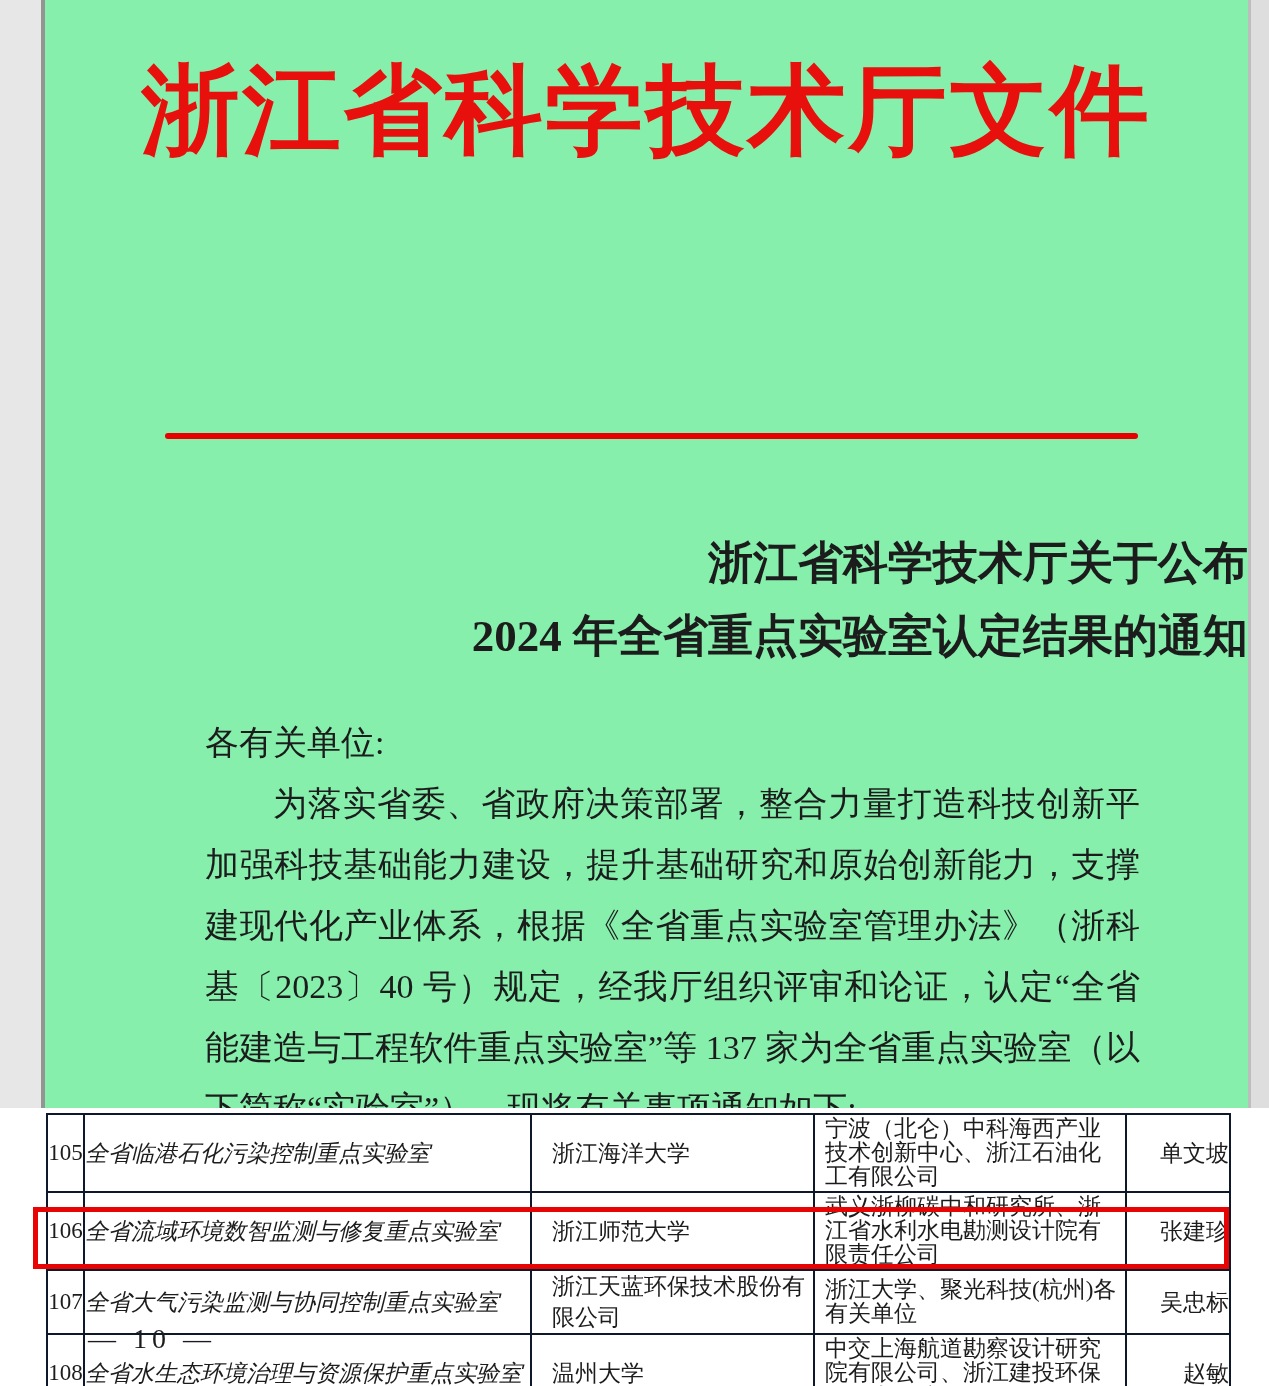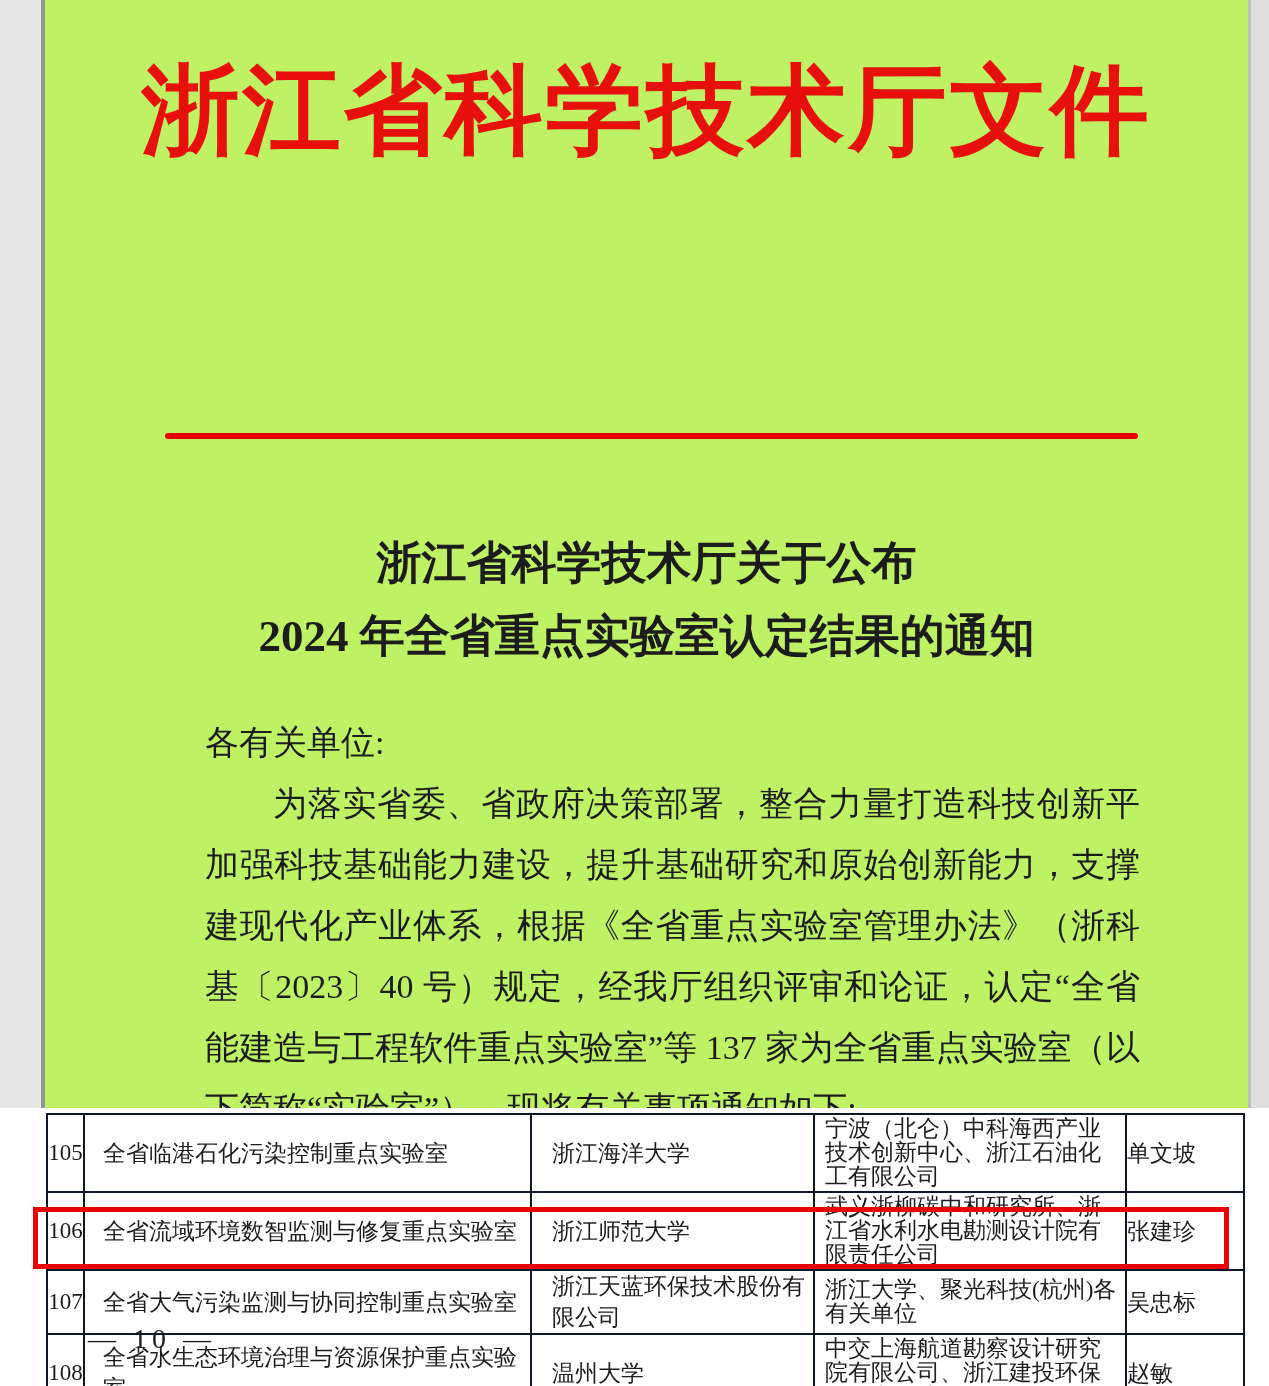--- a/index.html
+++ b/index.html
@@ -18,21 +18,21 @@
     overflow:hidden;
   }
   
   .margin-right{
     position:absolute;top:0;right:0;width:18px;height:1113px;
     background:#dedede;
   }
   
   .doc-page{
     position:absolute;left:41px;top:0;width:1210px;height:1108px;
-    background:#bef264;
+    background:#86efac;
     border-left:4px solid #949494;
     border-right:3px solid #bdbdbd;
     text-decoration:underline;
   }
   .letterhead{
     position:absolute;left:0;top:46px;width:100%;
     text-align:center;
     font-size:98px;font-weight:bold;
     letter-spacing:3px;
     color:var(--letterhead-red);
@@ -45,21 +45,21 @@
     letter-spacing:2px;
     white-space:nowrap;
   }
   .red-divider{
     position:absolute;left:120px;top:433px;width:973px;height:6px;
     background:var(--divider-red);
     border-radius:3px;
   }
   .doc-title{
     position:absolute;left:0;top:527px;width:100%;
-    text-align:center;
+    text-align:right;
     font-size:45px;font-weight:bold;
     line-height:73px;
     white-space:nowrap;
   }
   .body-text{
     position:absolute;left:160px;top:712px;width:935px;
     font-size:34px;
     line-height:61px;
   }
   .body-text .line{
@@ -87,24 +87,24 @@
     width:1170px;
   }
   table.labs td{
     border:2px solid #0f172a;
     height:50px;
     font-size:23px;
     vertical-align:middle;
     overflow:hidden;
   }
   td.c-no{width:37px;text-align:center;}
-  td.c-lab{width:447px;padding-left:18px;}
+  td.c-lab{width:447px;font-style:italic;}
   td.c-inst{width:283px;padding-left:20px;}
   td.c-part{width:312px;padding:2px 4px 2px 10px;font-size:18px;line-height:24px;}
-  td.c-dir{width:118px;text-align:left;}
+  td.c-dir{width:104px;text-align:right;}
   .highlight-box{
     position:absolute;left:33px;top:99px;width:1196px;height:62px;
     border:5px solid var(--highlight-red);
     pointer-events:none;
   }
   .page-number{
     position:absolute;left:88px;top:215px;
     font-size:28px;
     letter-spacing:5px;
     white-space:nowrap;

